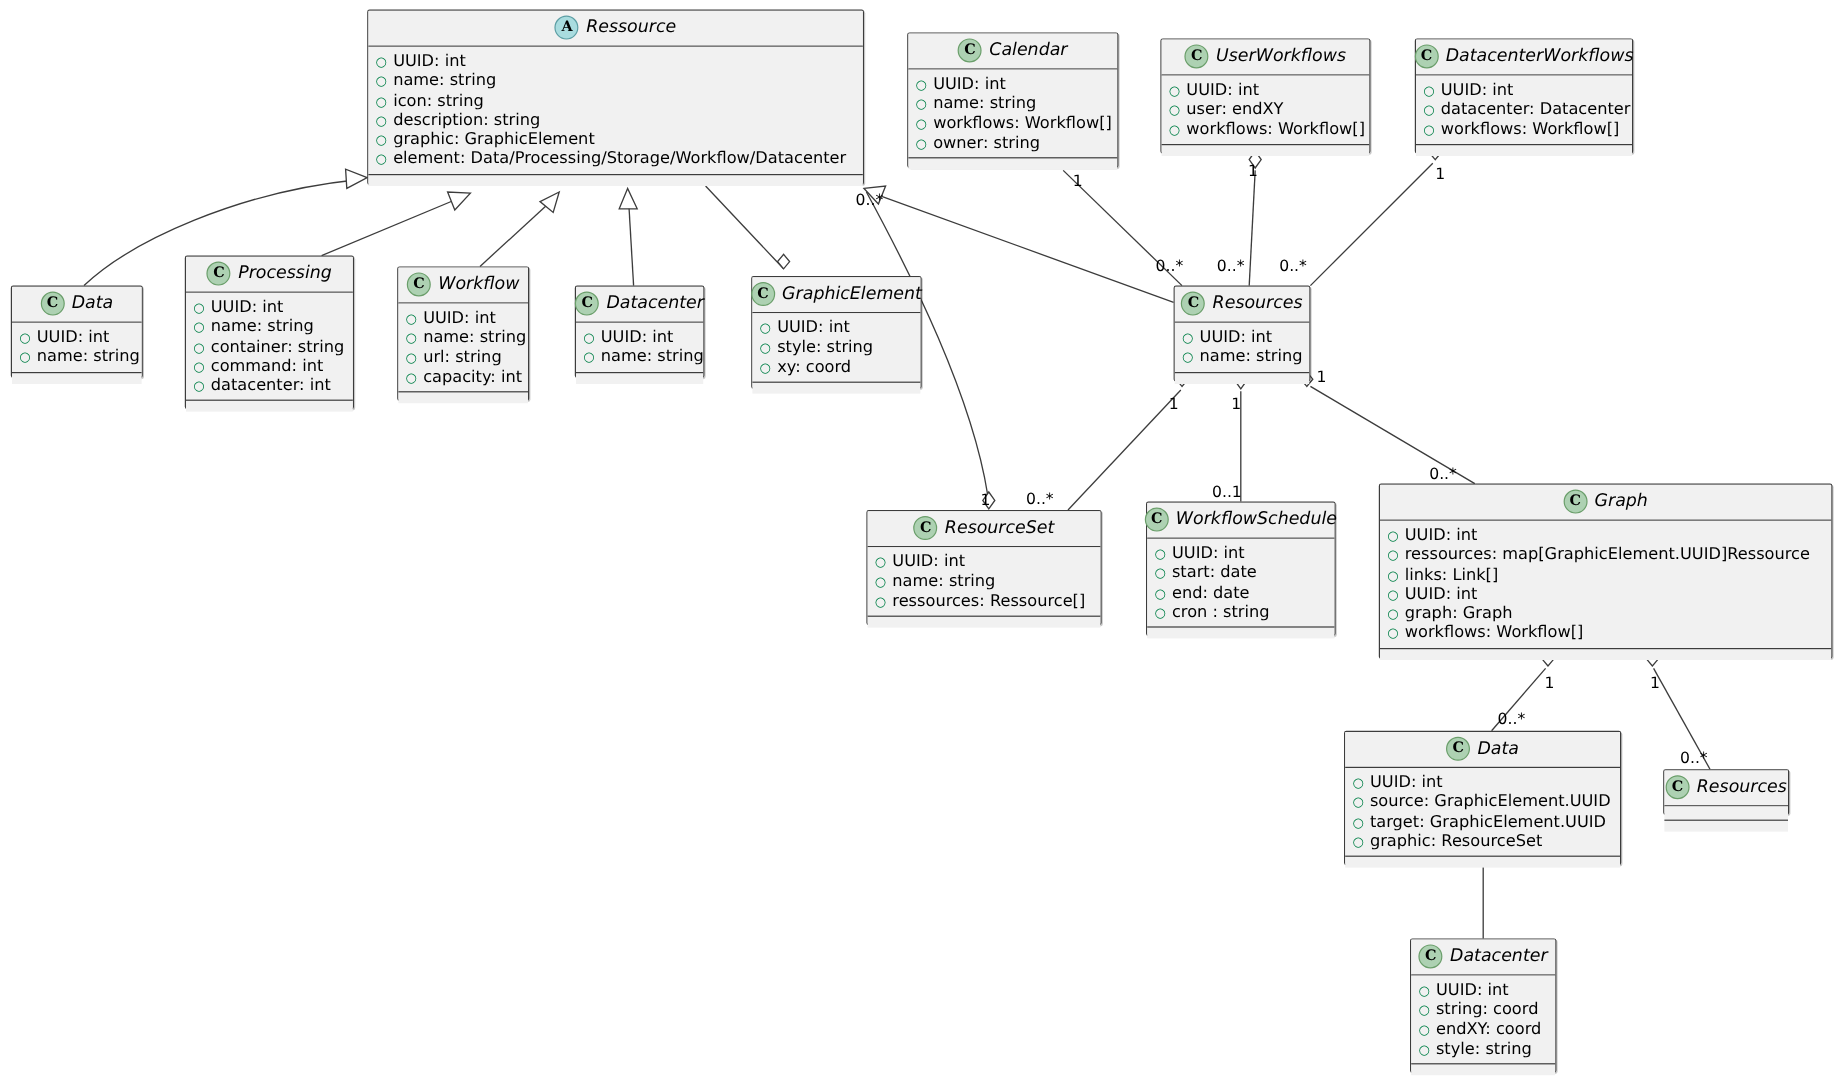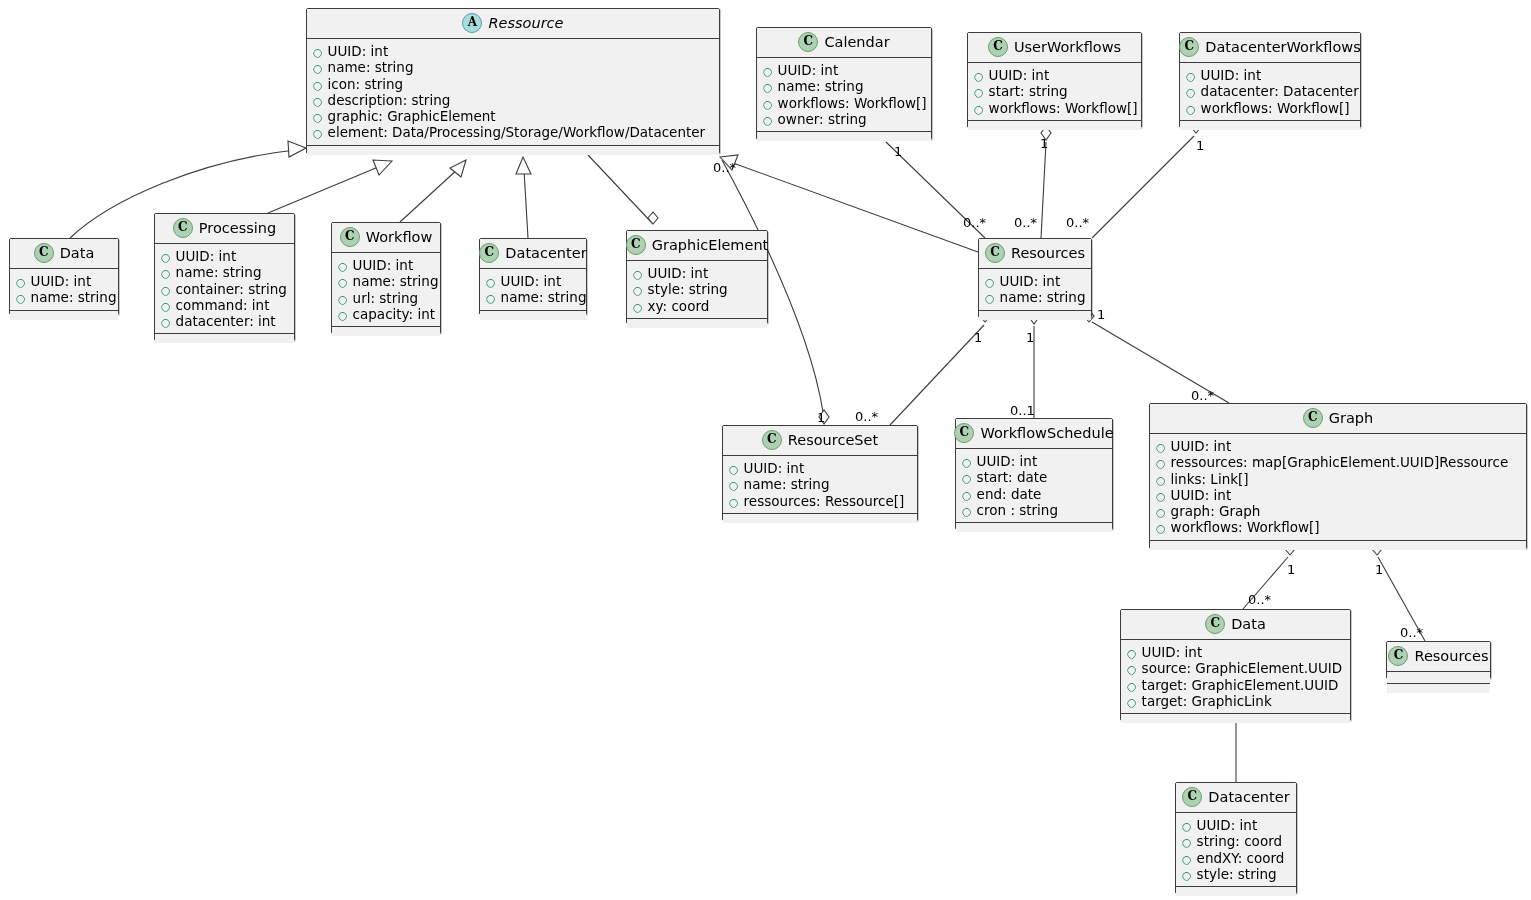--- a/index.html
+++ b/index.html
@@ -55,20 +55,21 @@
     font-family: "DejaVu Serif", serif;
   }
   .cls-icon.abstract {
     background: #A9DCDF;
     border: 1px solid #5C9EA4;
   }
   .cls-title {
     font-size: 14.5px;
     color: #000000;
     white-space: nowrap;
+    font-style: italic;
   }
   .cls-title.italic { font-style: italic; }
   .uml-attrs {
     padding: 4px 7px 4px 6px;
     background: #F1F1F1;
   }
   .uml-attrs.empty { padding: 3px 7px; min-height: 5px; }
   .attr {
     font-size: 13.5px;
     color: #000000;
@@ -250,21 +251,21 @@
           <span class="cls-icon">C</span>
           <span class="cls-title">UserWorkflows</span>
         </div>
         <div class="uml-attrs">
           <div class="attr">
             <span class="vis-pub">○</span>
             <span>UUID: int</span>
           </div>
           <div class="attr">
             <span class="vis-pub">○</span>
-            <span>start: string</span>
+            <span>user: endXY</span>
           </div>
           <div class="attr">
             <span class="vis-pub">○</span>
             <span>workflows: Workflow[]</span>
           </div>
         </div>
         <div class="uml-foot"></div>
       </div>
       <div class="uml-class" style="left: 1179px; top: 32px; width: 182px; height: 96px;">
         <div class="uml-header centered">
@@ -505,21 +506,21 @@
           <div class="attr">
             <span class="vis-pub">○</span>
             <span>source: GraphicElement.UUID</span>
           </div>
           <div class="attr">
             <span class="vis-pub">○</span>
             <span>target: GraphicElement.UUID</span>
           </div>
           <div class="attr">
             <span class="vis-pub">○</span>
-            <span>target: GraphicLink</span>
+            <span>graphic: ResourceSet</span>
           </div>
         </div>
         <div class="uml-foot"></div>
       </div>
       <div class="uml-class" style="left: 1386px; top: 641px; width: 105px; height: 38px;">
         <div class="uml-header centered">
           <span class="cls-icon">C</span>
           <span class="cls-title">Resources</span>
         </div>
         <div class="uml-attrs empty"></div>

